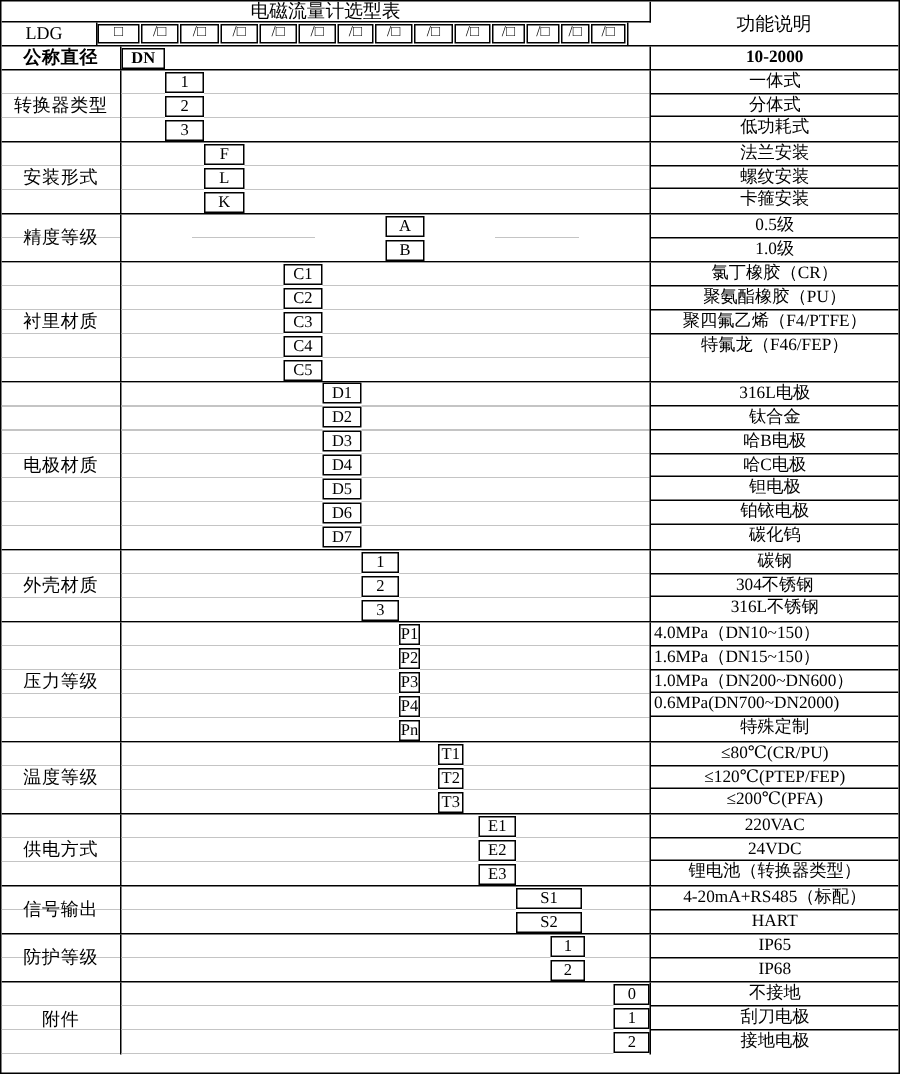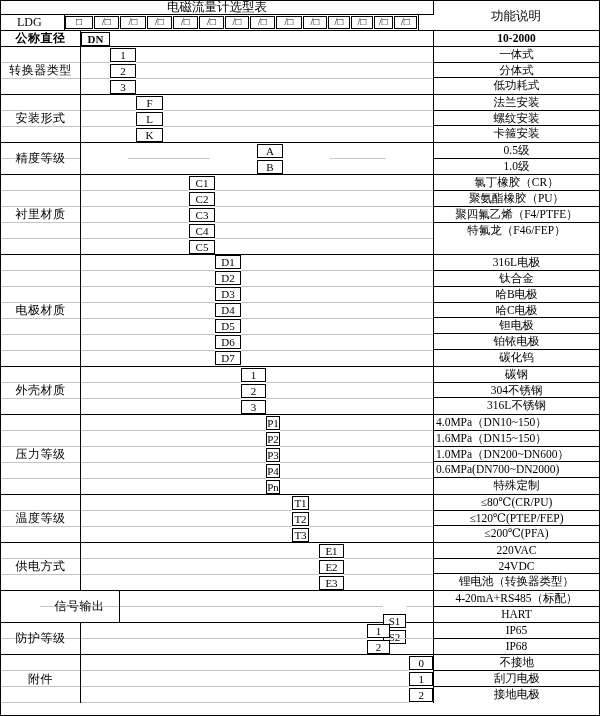--- a/index.html
+++ b/index.html
@@ -228,24 +228,24 @@
           <div class="code">E2</div>
           <div class="code">E3</div>
         </div>
         <div class="blank grow"></div>
         <div class="descs">
           <div class="desc">220VAC</div>
           <div class="desc">24VDC</div>
           <div class="desc">锂电池（转换器类型）</div>
         </div>
       </div>
-      <div class="group" style="height: 32px; padding-left: 39px;">
+      <div class="group" style="height: 32px;">
         <div class="g-label">信号输出</div>
         <div class="blank" style="width: 263px;"></div>
-        <div class="codes" style="width: 23px; margin-top: 22px;">
+        <div class="codes" style="width: 44px;">
           <div class="code">S1</div>
           <div class="code">S2</div>
         </div>
         <div class="blank grow"></div>
         <div class="descs">
           <div class="desc">4-20mA+RS485（标配）</div>
           <div class="desc">HART</div>
         </div>
       </div>
       <div class="group" style="height: 32px;">

